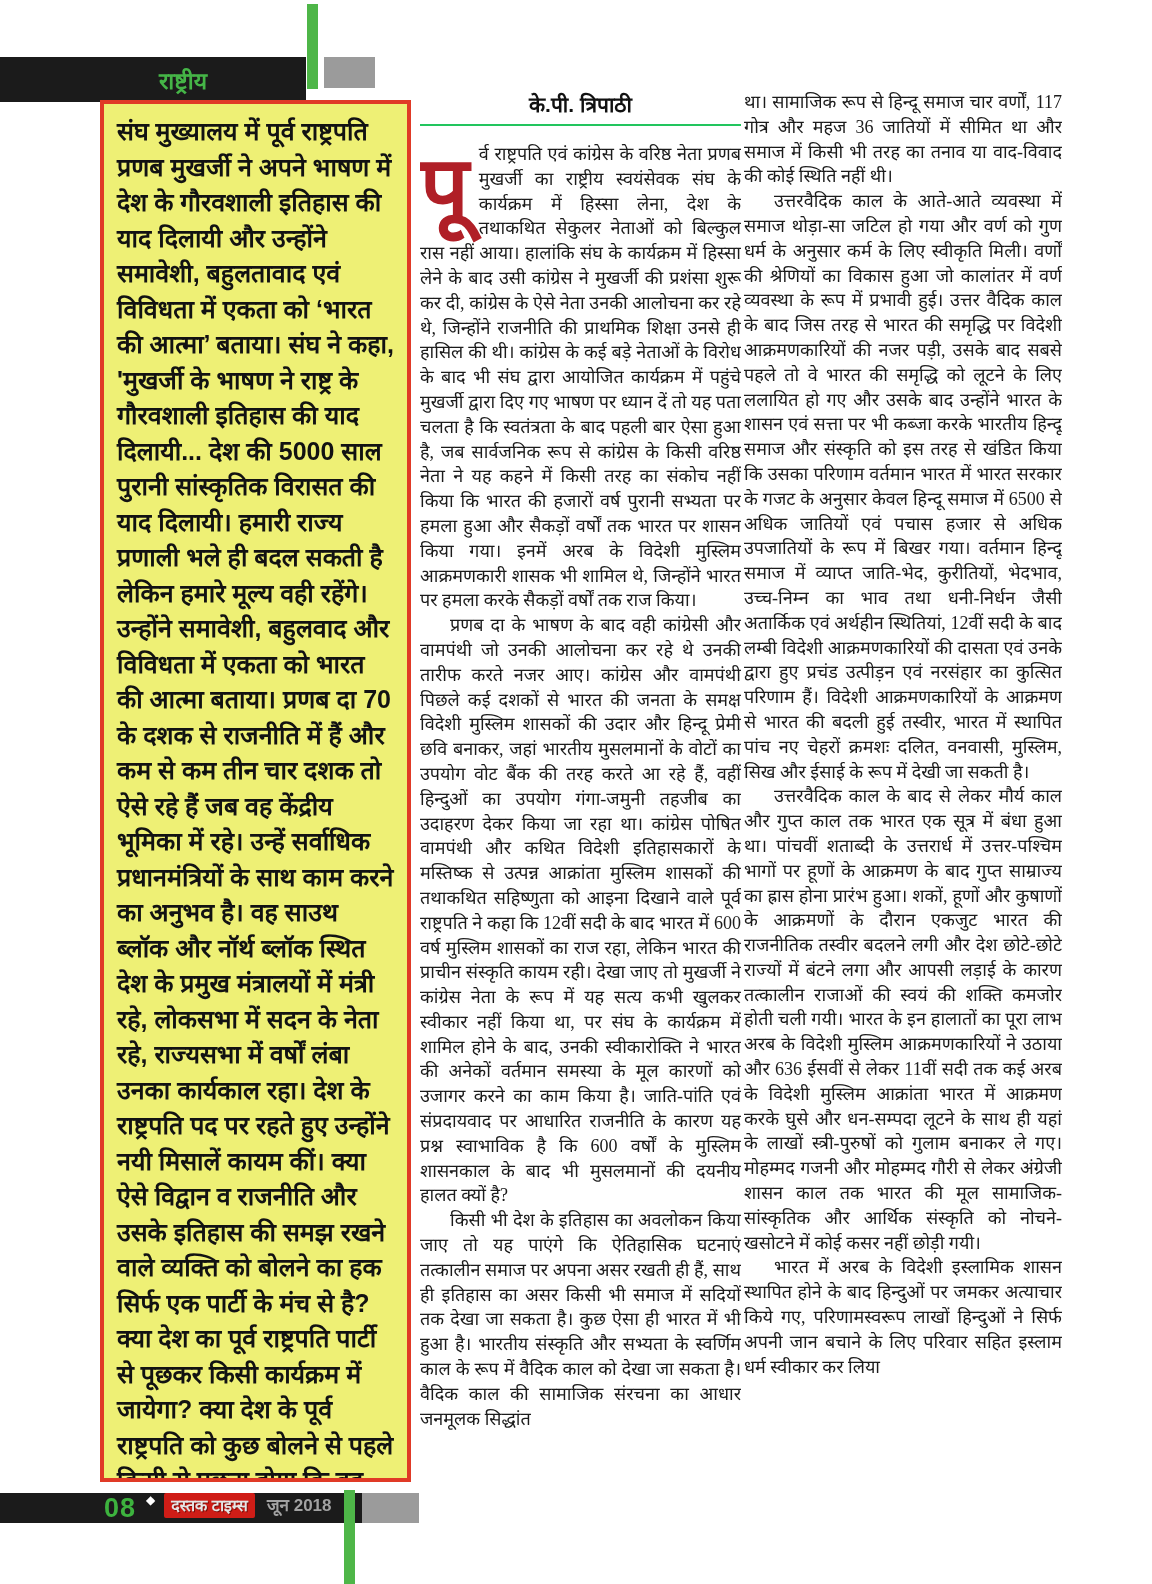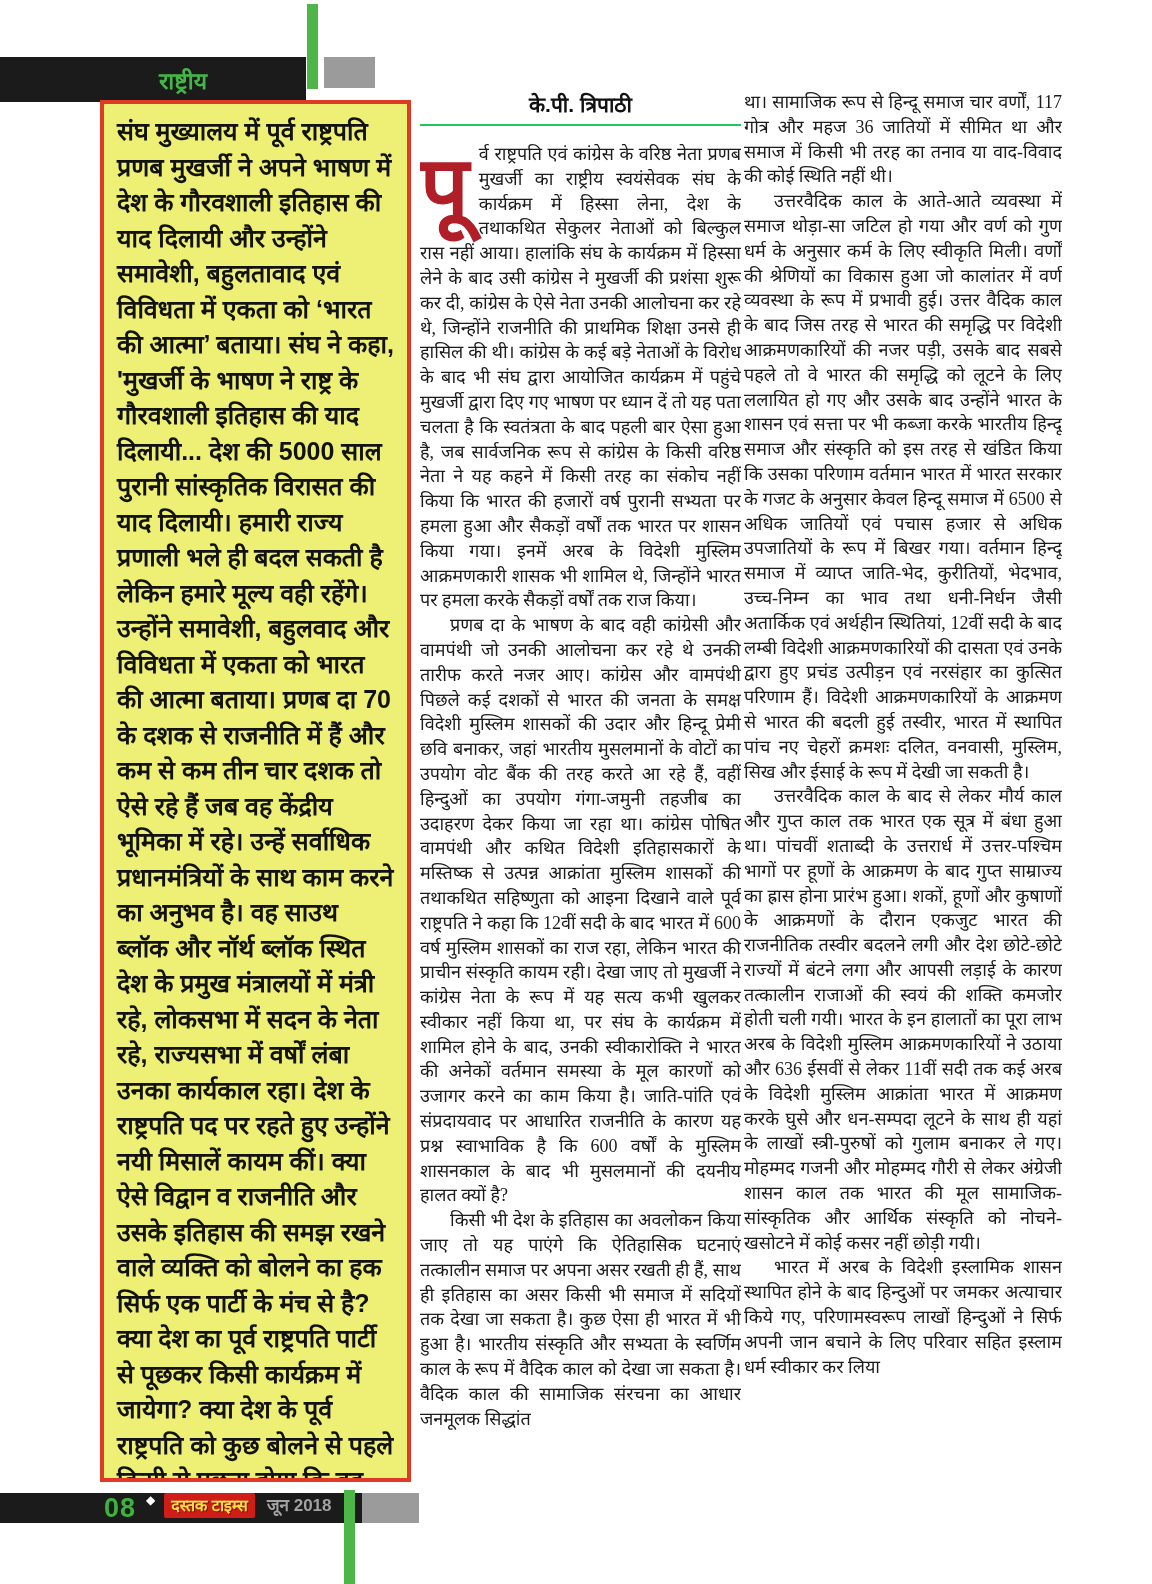--- a/index.html
+++ b/index.html
@@ -60,21 +60,21 @@
 
   
   .footer-bar{
     position:absolute;left:0;top:1493px;width:374px;height:30px;background:#1b1b1b;
     display:flex;align-items:flex-start;
     font-family:"Liberation Sans","DejaVu Sans",sans-serif;
   }
   .page-number{color:#3db33e;font-size:27px;font-weight:bold;margin-left:104px;letter-spacing:1px;}
   .diamond{color:#ffffff;font-size:12px;margin:0 9px 0 10px;}
   .pub-logo{
-    background:#cf1d17;color:#fde047;font-size:16px;font-weight:bold;
+    background:#cf1d17;color:#e5e5e5;font-size:16px;font-weight:bold;
     padding:1px 7px 2px 7px;border-radius:2px;white-space:nowrap;
     text-shadow:1px 1px 0 #7a0d08;
   }
   .issue-date{color:#a3a3a3;font-size:17px;font-weight:bold;margin-left:12px;white-space:nowrap;}
   .footer-green-bar{position:absolute;left:344px;top:1490px;width:11px;height:94px;background:#4eb648;}
   .footer-gray-box{position:absolute;left:362px;top:1493px;width:57px;height:30px;background:#9b9b9b;}
 </style>
 </head>
 <body>
 

